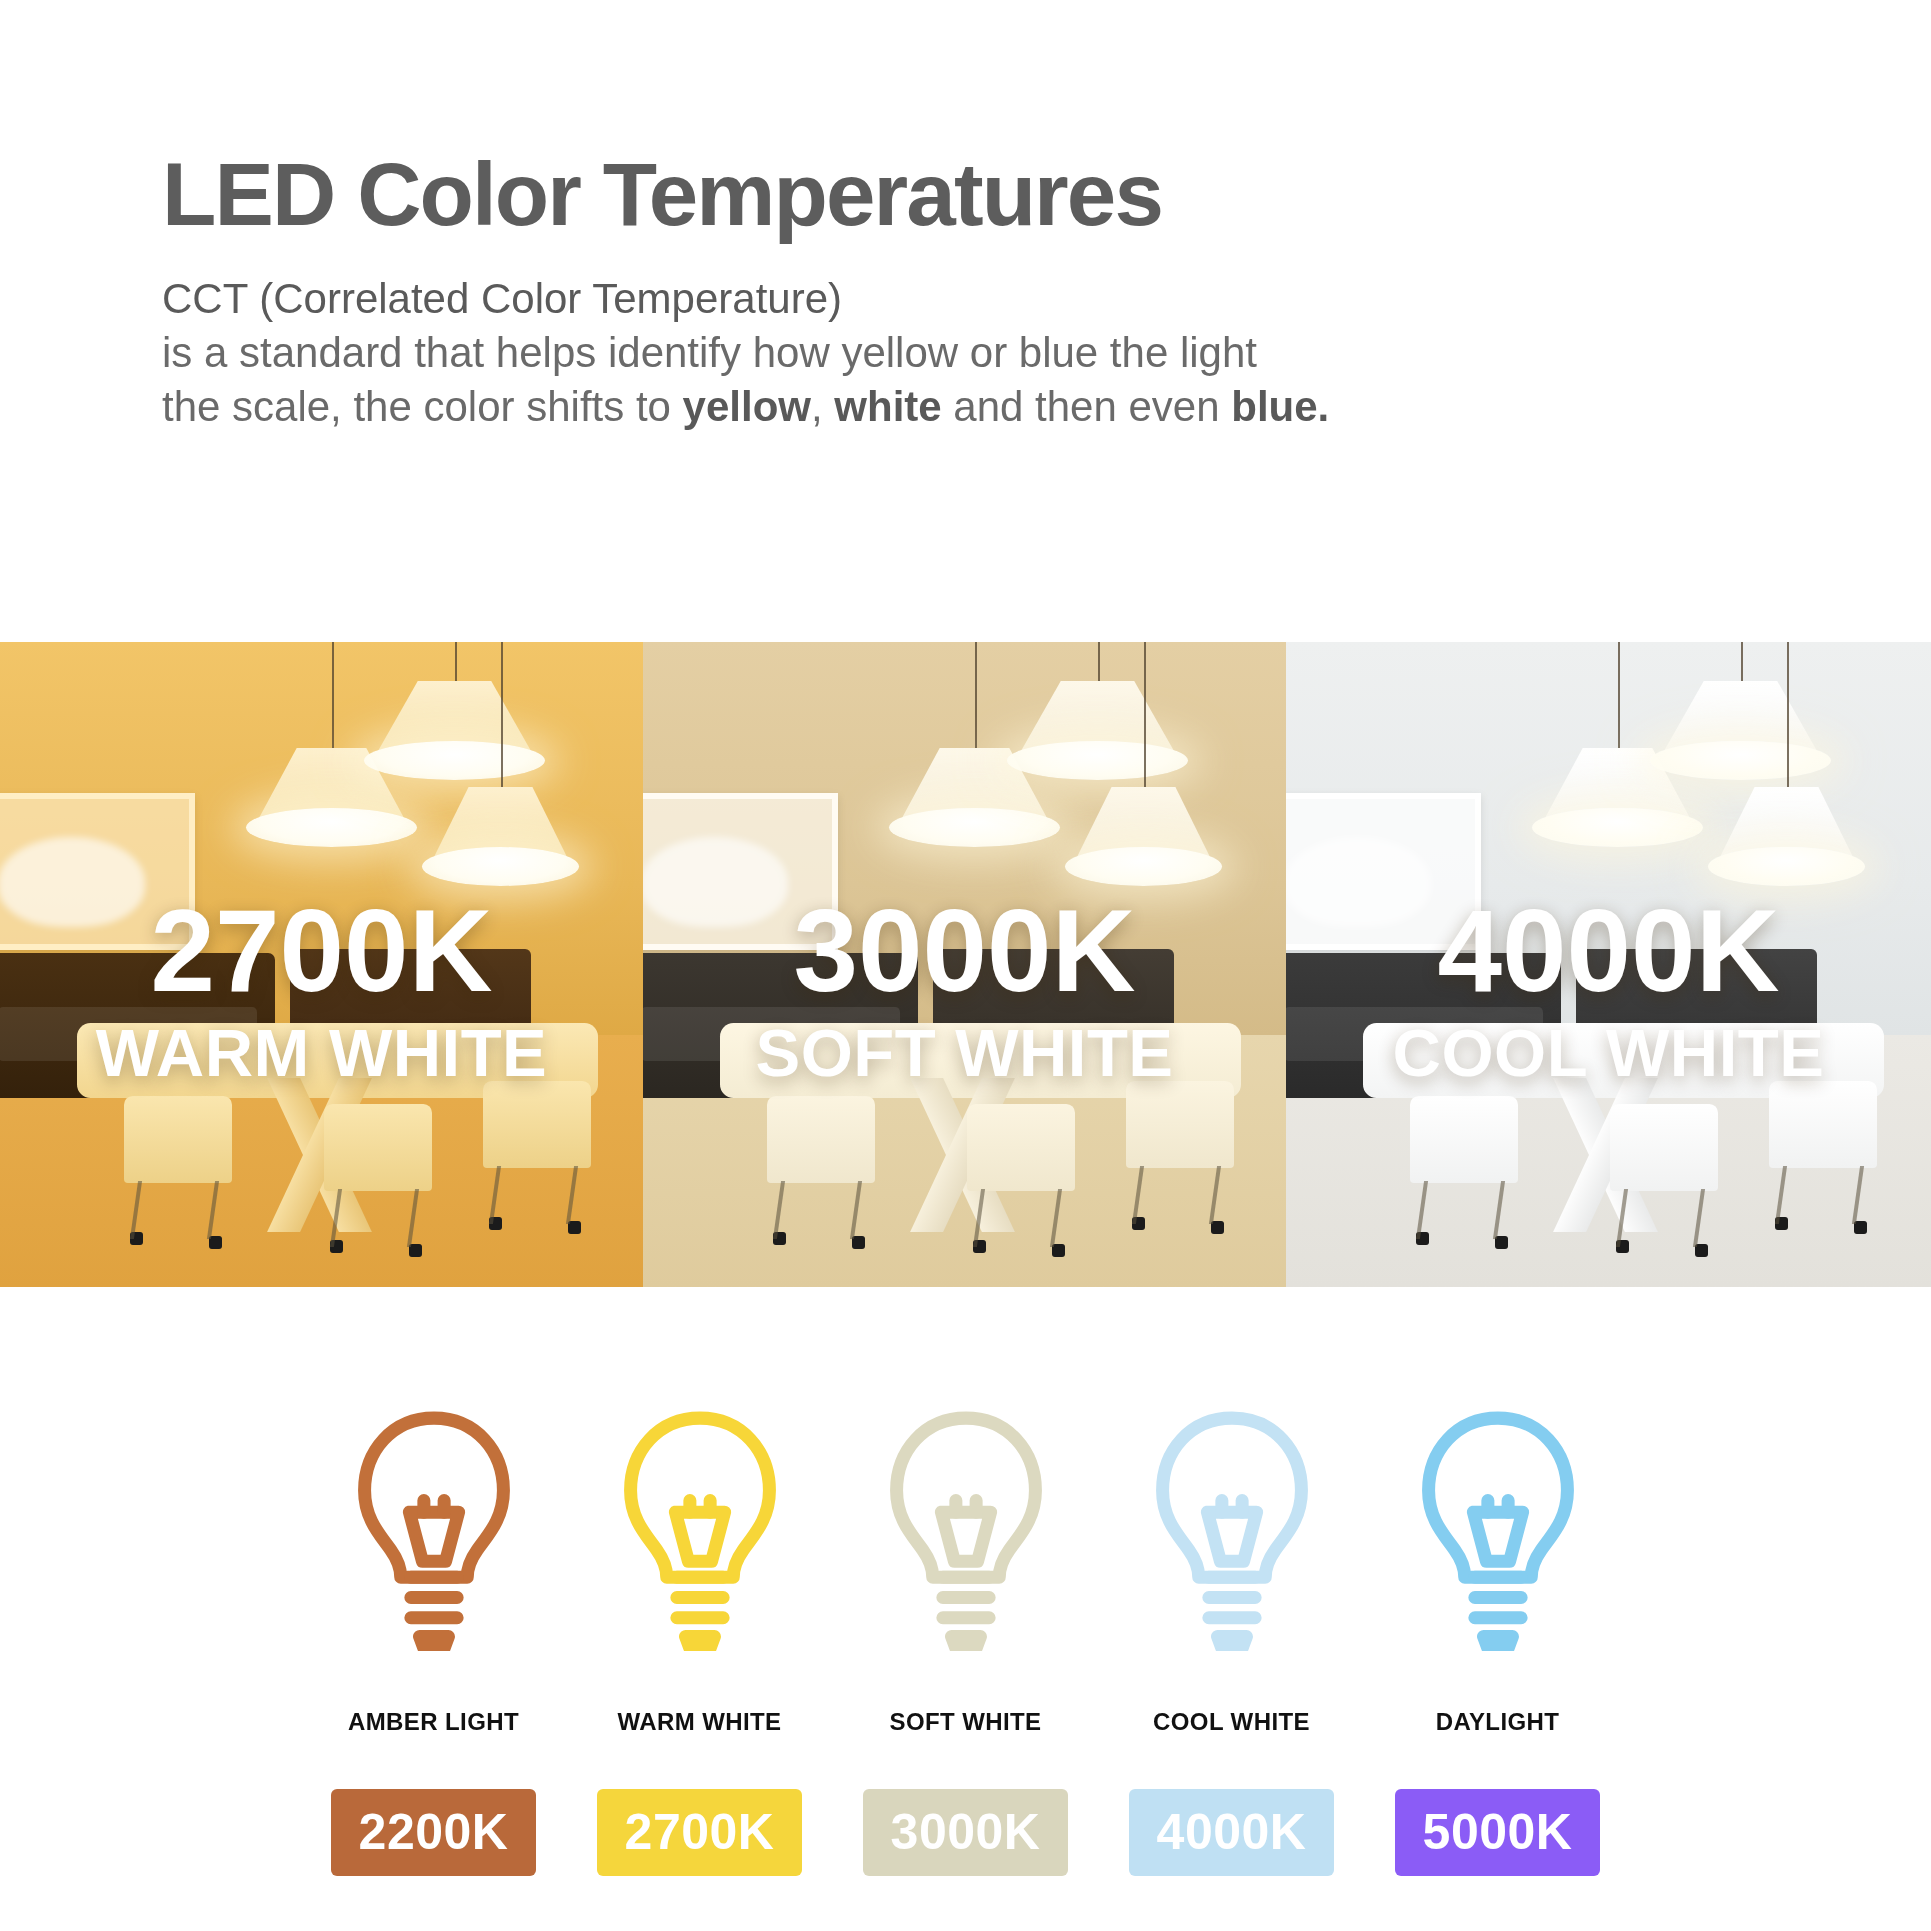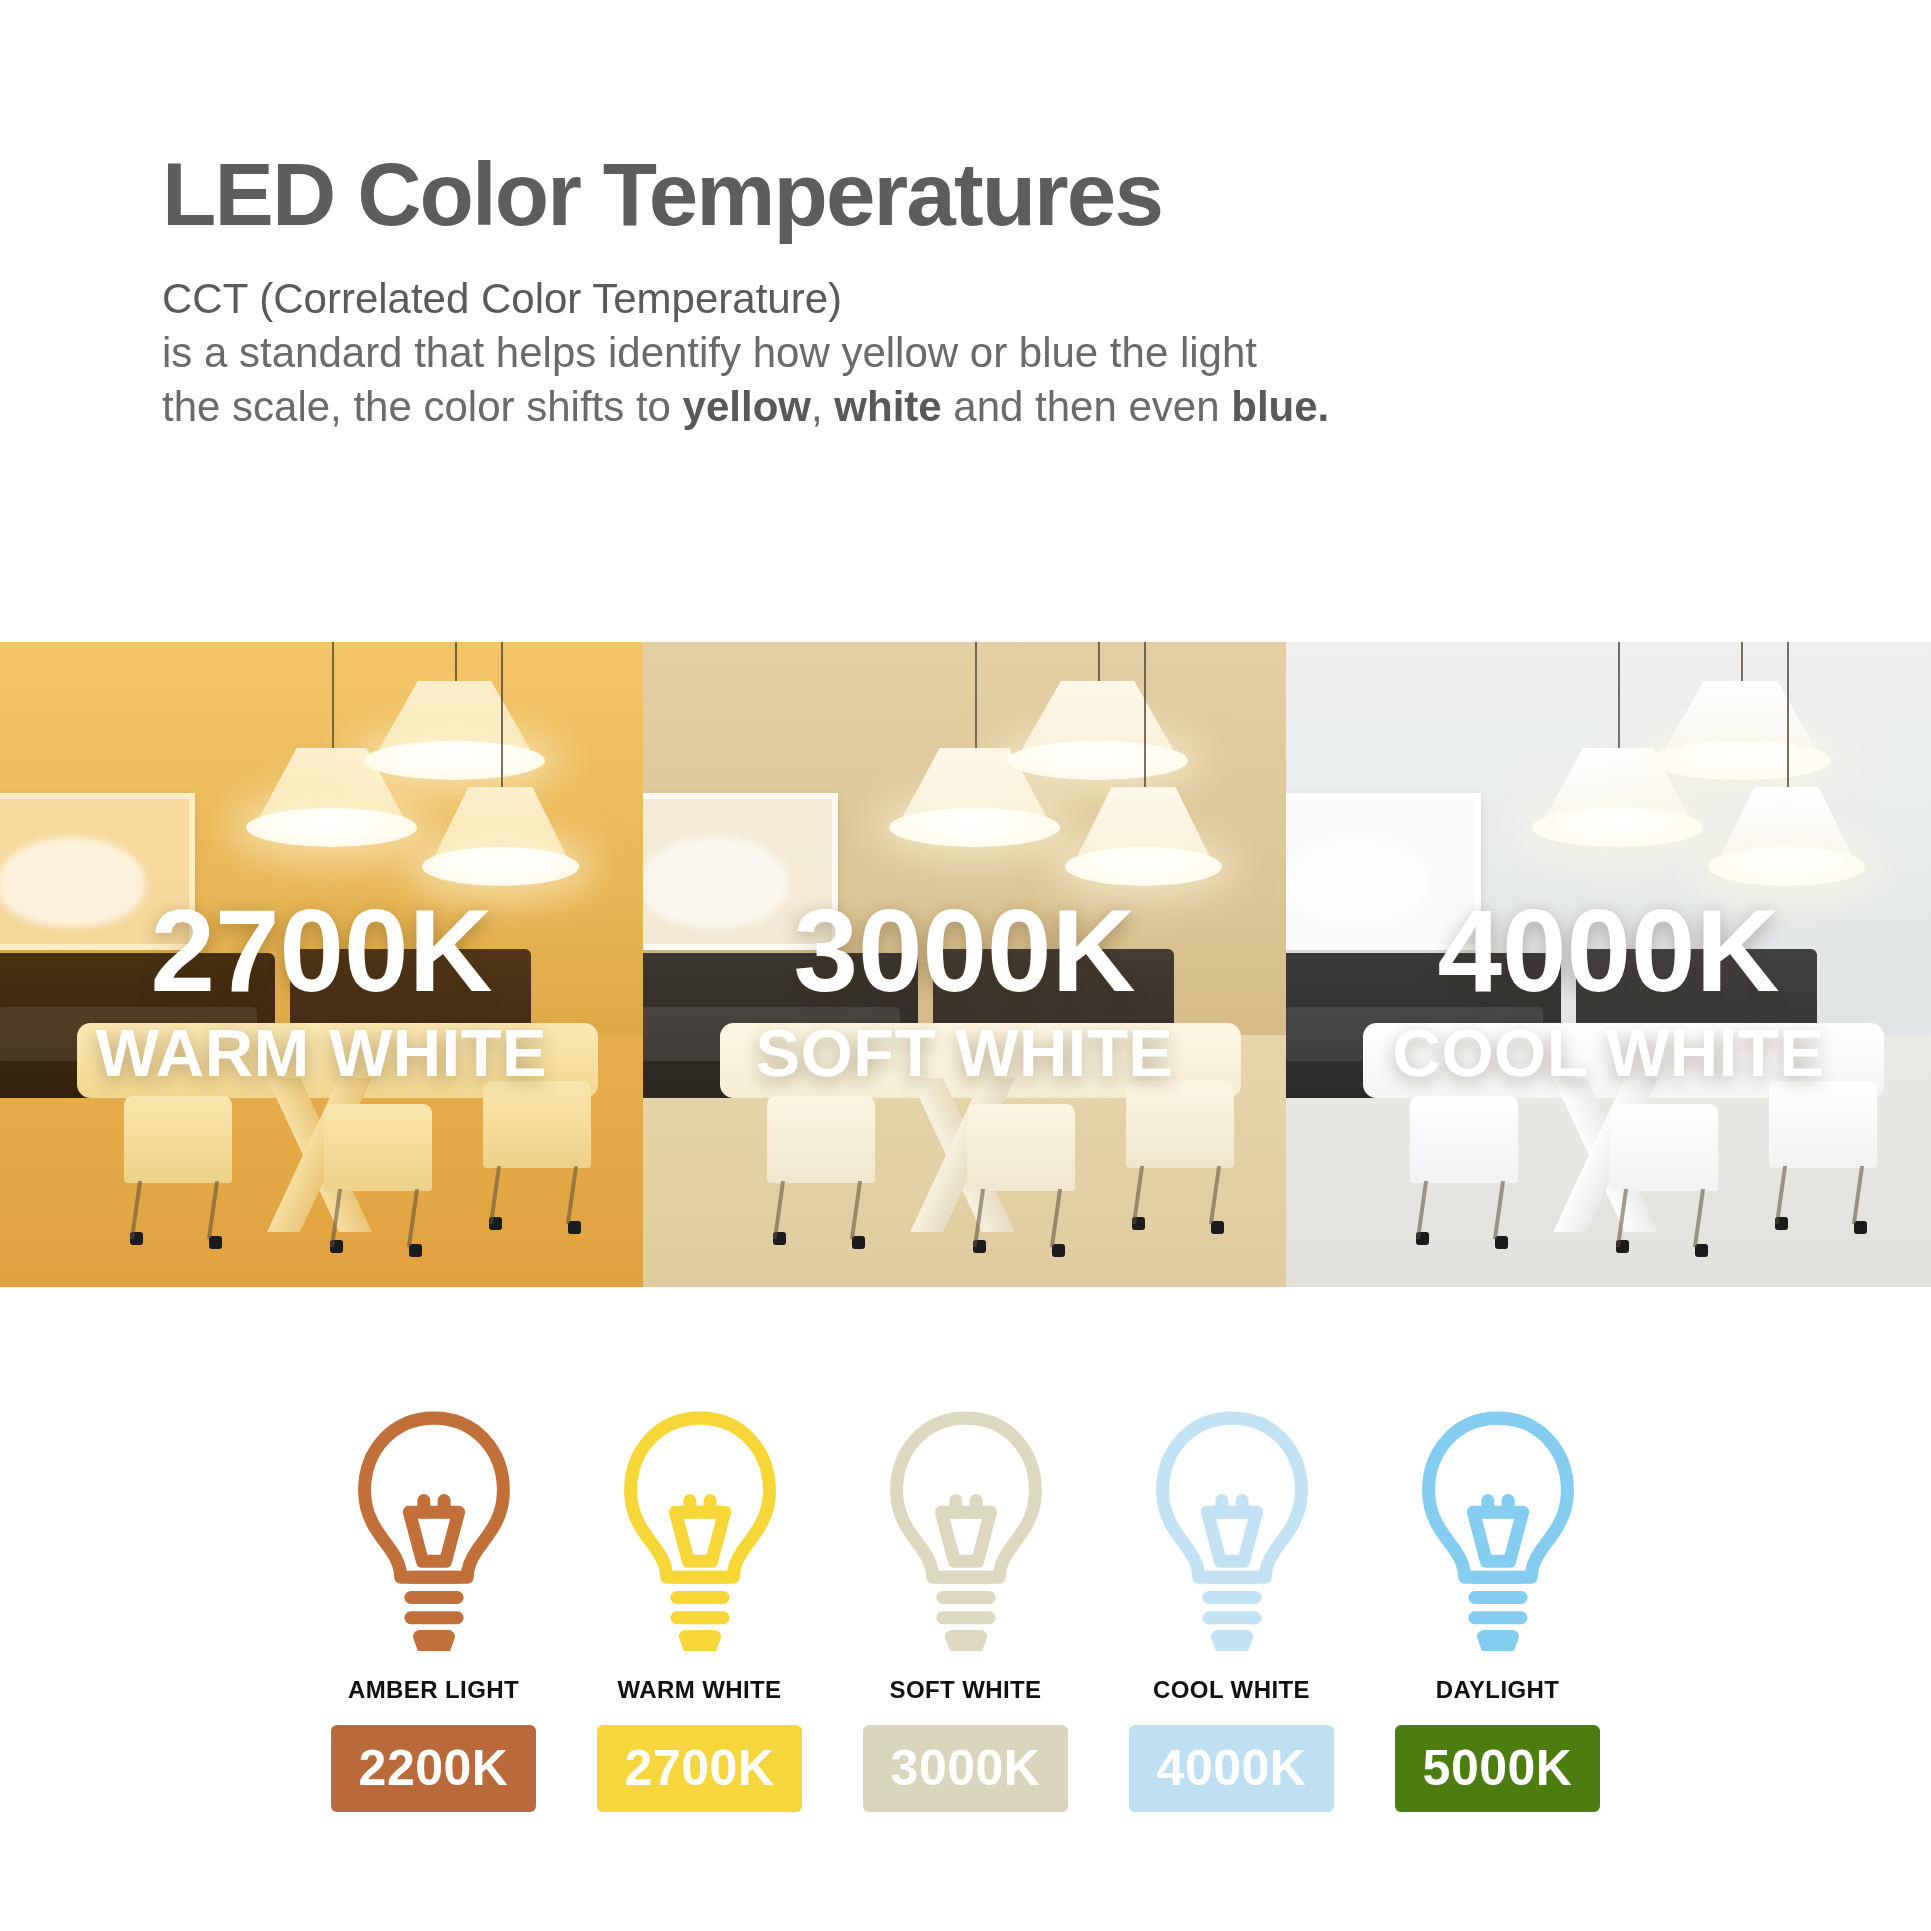--- a/index.html
+++ b/index.html
@@ -243,20 +243,21 @@
     width: 1931px;
     display: flex;
     justify-content: center;
     gap: 0px;
   }
   .bulb-col {
     width: 266px;
     display: flex;
     flex-direction: column;
     align-items: center;
+    gap: 32px;
   }
   .bulb-svg-wrap { height: 261px; display: flex; align-items: flex-end; }
   .bulb-label {
     margin-top: 25px;
     font-size: 24px;
     font-weight: bold;
     color: #111111;
     letter-spacing: 0.4px;
     white-space: nowrap;
   }
@@ -472,17 +473,17 @@
         <g fill="none" stroke="#84cdf0" stroke-width="9" stroke-linecap="round" stroke-linejoin="round">
           <path d="M60 7 C31 7 12 30 12 57 c0 20 11 31 18 41 c5 7 7 12 7 19 h46 c0-7 2-12 7-19 c7-10 18-21 18-41 C108 30 89 7 60 7 Z"></path>
           <path d="M44 117 h32 M44 131 h32 M44 145 h32"></path>
           <path d="M50 158 h20 l-3 8 h-14 Z"></path>
           <path d="M43 72 h34 l-9 34 h-16 Z"></path>
           <path d="M53 72 v-8 M67 72 v-8"></path>
         </g>
       </svg>
     </div>
     <div class="bulb-label">DAYLIGHT</div>
-    <div class="kelvin-pill" style="background:#4d7c0f">5000K</div>
+    <div class="kelvin-pill" style="background:#8b5cf6">5000K</div>
   </div>
 
 </div>
 
 
 </body></html>

